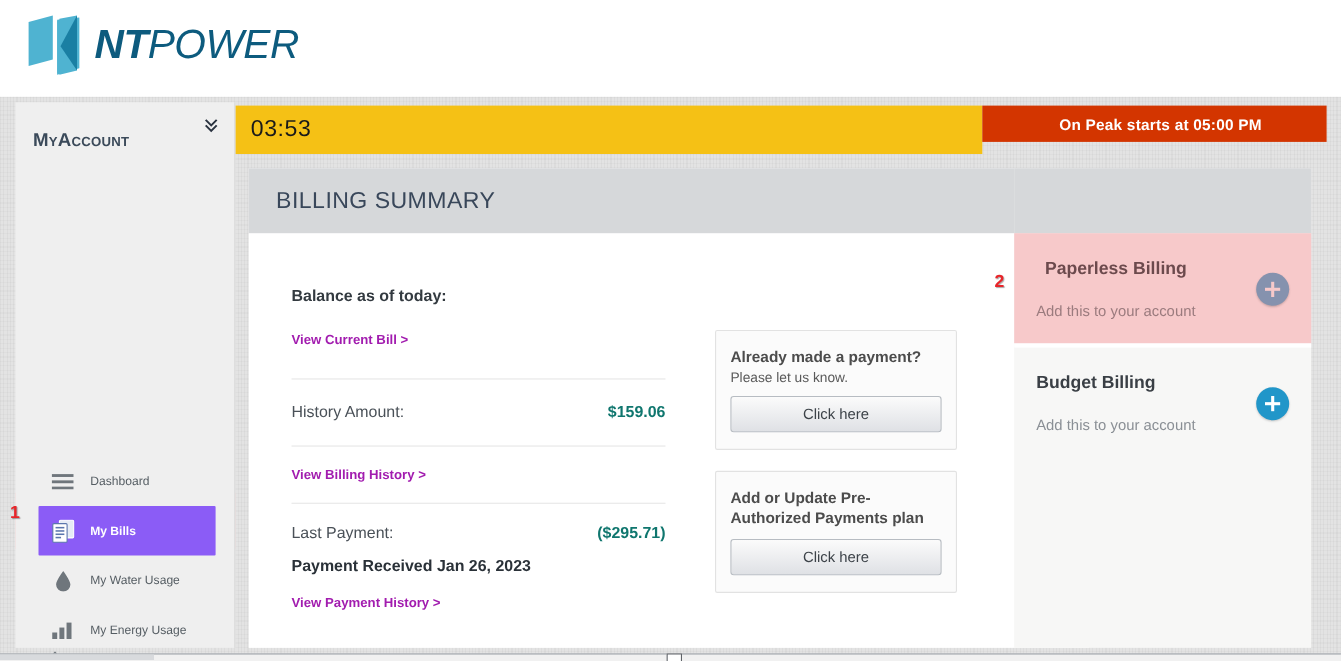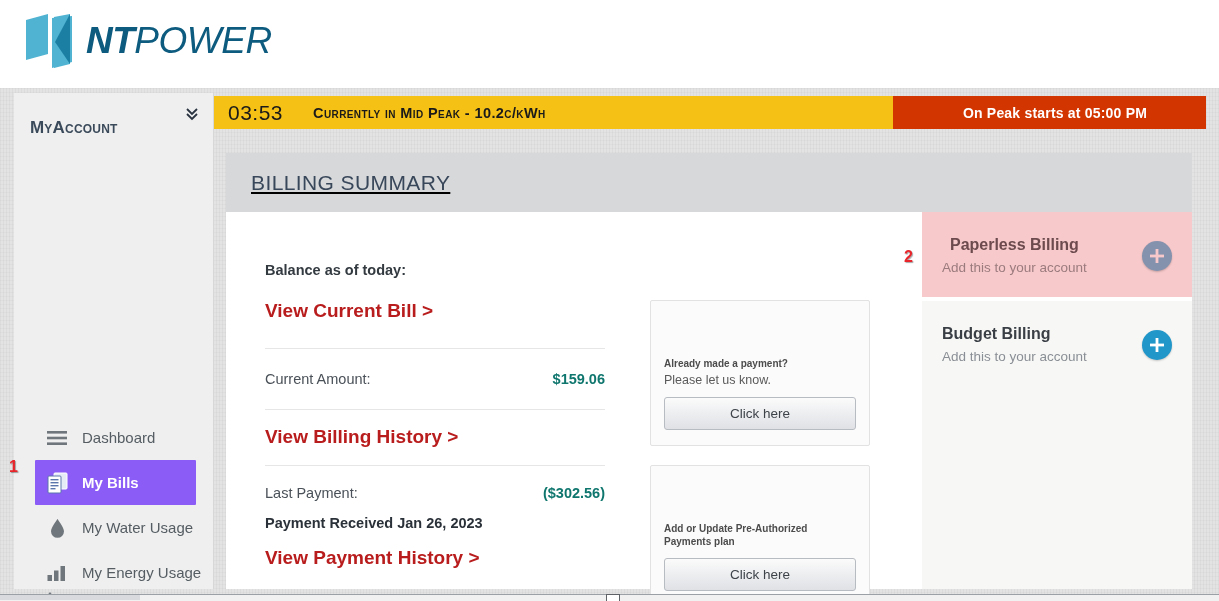--- a/index.html
+++ b/index.html
@@ -57,35 +57,35 @@
   .nav-list { position: absolute; left: 0; top: 322px; width: 200px; }
   .nav-item {
     position: relative; height: 45px; display: flex; align-items: center;
     padding-left: 32px; cursor: default;
   }
   .nav-item .nav-icon {
     width: 22px; height: 22px; margin-right: 14px;
     display: flex; align-items: center; justify-content: center;
     flex: 0 0 22px;
   }
-  .nav-item .nav-label { font-size: 15px; color: #555d63; white-space: nowrap; }
+  .nav-item .nav-label { font-size: 11px; color: #555d63; white-space: nowrap; }
 
   .nav-item.active { background: #8b5cf6; margin: 0 18px 0 21px; padding-left: 11px; border-radius: 1px; }
   .nav-item.active .nav-label { color: #ffffff; font-weight: bold; }
   .nav-hl {
     position: absolute; left: 14px; width: 200px; height: 51px;
     background: #f7c9ca; top: 448px;
   }
 
   
   .banner-row {
     position: absolute; left: 211px; top: 96px; width: 995px; height: 33px;
   }
   .banner-yellow {
-    position: absolute; left: 0; top: 0; width: 682px; height: 33px;
+    position: absolute; left: 0; top: 0; width: 682px; height: 44px;
     background: #f5c115; display: flex; align-items: center; padding-left: 17px;
   }
   .banner-clock {
     font-size: 21px; color: #1a1a1a; font-weight: normal; letter-spacing: .5px;
     margin-right: 30px;
   }
   .banner-msg {
     font-size: 14.5px; color: #1a1a1a; font-weight: bold;
     font-variant: small-caps; letter-spacing: .4px;
   }
@@ -93,50 +93,50 @@
     position: absolute; left: 682px; top: 0; width: 313px; height: 33px;
     background: #d33500; display: flex; align-items: center; justify-content: center;
   }
   .banner-red-txt {
     font-size: 14px; color: #ffffff; font-weight: bold; letter-spacing: .2px; margin-left: 11px;
   }
 
   
   .main-card {
     position: absolute; left: 226px; top: 153px; width: 765px; height: 436px;
-    background: #ffffff; border-right: 1px solid #d0d0d0; text-decoration: underline;
+    background: #ffffff; border-right: 1px solid #d0d0d0;
   }
   .card-head {
     height: 59px; background: #d6d8da; display: flex; align-items: center;
     padding-left: 25px;
   }
   .card-head-title {
     font-size: 21px; color: #39475a; letter-spacing: .4px; font-weight: normal;
   }
   .card-body { position: relative; padding: 0; height: 377px; }
 
   .left-col { position: absolute; left: 39px; top: 50px; width: 340px; }
   .bal-label { font-size: 14.5px; font-weight: bold; color: #333a40; }
   .link {
-    display: inline-block; font-size: 19px; font-weight: bold;
-    color: #b91c1c; text-decoration: none; cursor: pointer;
+    display: inline-block; font-size: 12px; font-weight: bold;
+    color: #a21caf; text-decoration: none; cursor: pointer;
   }
   .row-div { border-top: 1px solid #e6e6e6; }
   .amt-row { display: flex; justify-content: space-between; align-items: baseline; }
   .amt-lbl { font-size: 14.5px; color: #4a5158; }
   .amt-val { font-size: 14.5px; color: #0f766e; font-weight: bold; }
   .recv { font-size: 14.5px; font-weight: bold; color: #2a3138; }
 
   
   .mid-col { position: absolute; left: 424px; top: 88px; width: 220px; }
   .info-box {
     background: #fbfbfb; border: 1px solid #e2e2e2; border-radius: 2px;
     padding: 14px 13px 15px 13px;
   }
-  .info-title { font-size: 10px; font-weight: bold; color: #4c4c4c; line-height: 1.3; margin-top: 42px; }
+  .info-title { font-size: 14px; font-weight: bold; color: #4c4c4c; line-height: 1.3; }
   .info-sub { font-size: 12.5px; color: #5a5a5a; margin-top: 3px; }
   .btn-grey {
     display: block; width: 100%; margin-top: 10px; height: 33px;
     background: linear-gradient(#fbfbfb, #dfe1e5);
     border: 1px solid #b7bcc2; border-radius: 3px;
     font-size: 13.5px; color: #3d4349; cursor: pointer;
     font-family: "Liberation Sans", sans-serif;
   }
   .pay-btn-wrap {
     position: absolute; left: 424px; top: 388px;
@@ -161,21 +161,21 @@
     background: #f7f7f6;
   }
   .rp-head { height: 59px; background: #d6d8da; }
   .promo {
     position: relative; padding: 24px 20px 22px 20px;
     display: flex; align-items: center; justify-content: space-between;
   }
   .promo.highlight { background: #f7c9ca; text-align: center; }
   .promo-title { font-size: 16px; font-weight: bold; color: #3a3f45; }
   .promo.highlight .promo-title { color: #6c4a4d; }
-  .promo-sub { font-size: 13.5px; color: #8a8f95; margin-top: 6px; }
+  .promo-sub { font-size: 13.5px; color: #8a8f95; margin-top: 21px; }
   .promo.highlight .promo-sub { color: #9b7b7e; }
   .plus-btn {
     width: 30px; height: 30px; border-radius: 50%;
     display: flex; align-items: center; justify-content: center;
     color: #fff; font-size: 19px; line-height: 1; cursor: pointer;
     flex: 0 0 30px; font-weight: normal;
     box-shadow: 0 1px 2px rgba(0,0,0,.2);
   }
   .plus-btn.accent { background: #2196c9; }
   .plus-btn.muted { background: #8592ae; color: #f7c9ca; }
@@ -224,21 +224,20 @@
       </svg>
       <span class="logo-text"><span>NT</span><span class="pw">POWER</span></span>
     </div>
   </div>
 
   <div class="page-bg"></div>
 
   <div class="banner-row">
     <div class="banner-yellow">
       <span class="banner-clock">03:53</span>
-      <span class="banner-msg">Currently in Mid Peak - 10.2c/kWh</span>
     </div>
     <div class="banner-red">
       <span class="banner-red-txt">On Peak starts at 05:00 PM</span>
     </div>
   </div>
 
   <div class="nav-hl"></div>
   <div class="sidebar">
     <div class="sidebar-header">
       <span class="sidebar-title">MyAccount</span>
@@ -307,33 +306,33 @@
     </div>
 
     <div class="card-body">
 
       <div class="left-col">
         <div class="bal-label" style="margin-bottom:22px;">Balance as of today:</div>
         <a class="link">View Current Bill &gt;</a>
 
         <div class="row-div" style="margin-top:26px;"></div>
         <div class="amt-row" style="padding:22px 0 22px 0;">
-          <span class="amt-lbl">Current Amount:</span>
+          <span class="amt-lbl">History Amount:</span>
           <span class="amt-val">$159.06</span>
         </div>
 
         <div class="row-div"></div>
         <div style="padding:16px 0 17px 0;">
           <a class="link">View Billing History &gt;</a>
         </div>
 
         <div class="row-div"></div>
         <div class="amt-row" style="padding:19px 0 0 0;">
           <span class="amt-lbl">Last Payment:</span>
-          <span class="amt-val">($302.56)</span>
+          <span class="amt-val">($295.71)</span>
         </div>
         <div class="recv" style="padding-top:14px;">Payment Received Jan 26, 2023</div>
         <div style="padding-top:16px;">
           <a class="link">View Payment History &gt;</a>
         </div>
       </div>
 
       <div class="mid-col">
         <div class="info-box">
           <div class="info-title">Already made a payment?</div>

